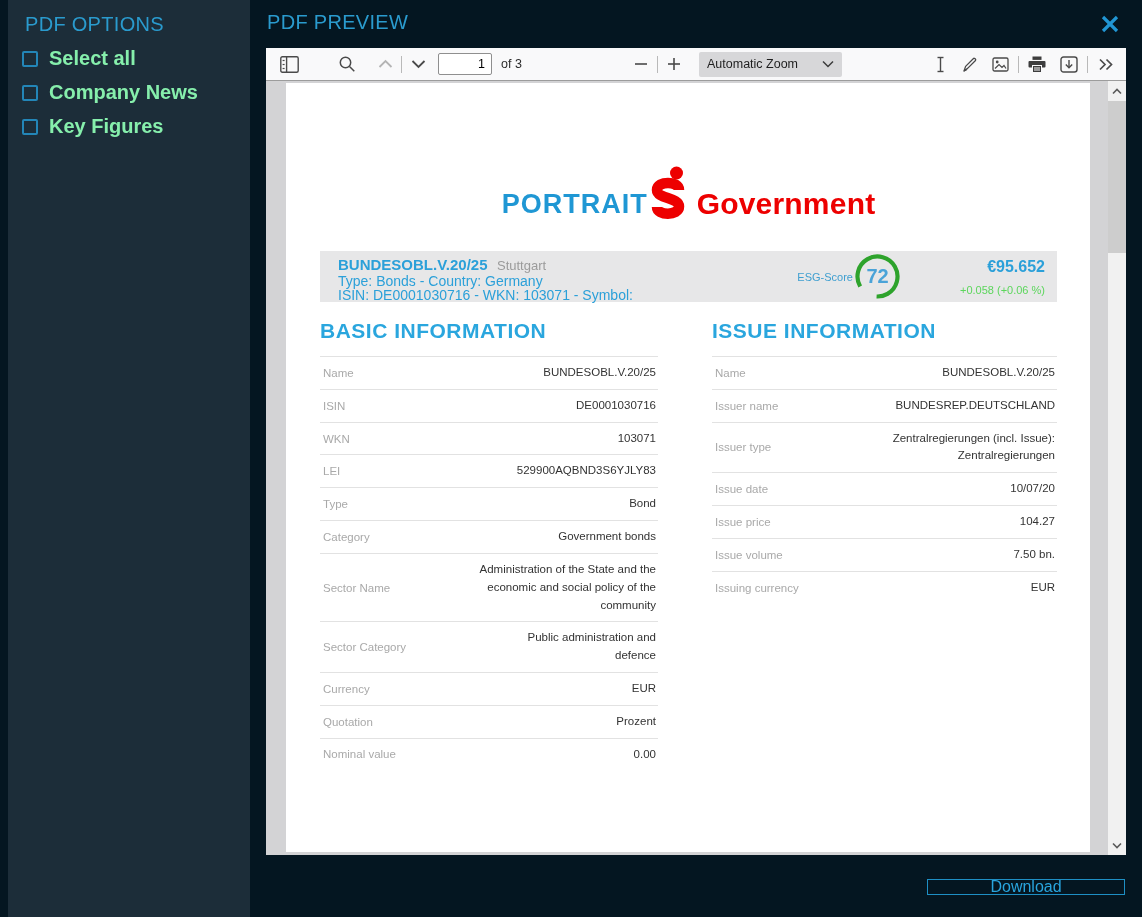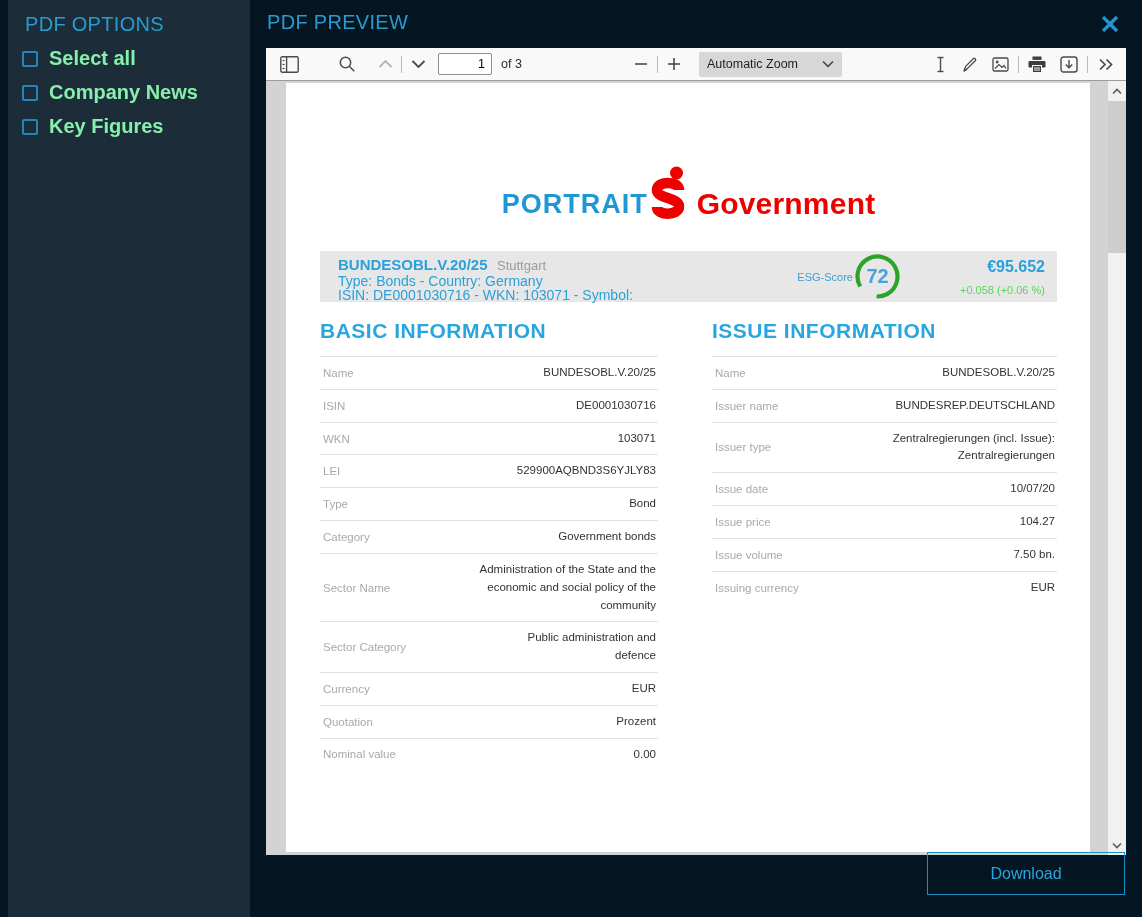--- a/index.html
+++ b/index.html
@@ -71,21 +71,21 @@
   .cols { position:absolute; left:34px; right:33px; top:236px; display:flex; }
   .col-basic { width:338px; margin-right:54px; }
   .col-issue { width:345px; }
   .sec-title { font-size:21px; color:#2aa6de; font-weight:700; letter-spacing:.5px; margin-bottom:13px; }
   .trow { display:flex; justify-content:space-between; align-items:center;
           border-top:1px solid #e2e2e2; padding:7px 2px 7px 3px; }
   .tlbl { font-size:11.5px; color:#a9a9a9; }
   .tval { font-size:11.5px; color:#333; text-align:right; max-width:63%; line-height:1.55; }
 
   
-  .dl-btn { position:absolute; right:17px; bottom:22px; width:198px; height:43px;
+  .dl-btn { position:absolute; right:17px; bottom:22px; width:198px; height:16px;
             border:1px solid #1e8fc4; background:transparent; color:#29a5de; font-size:16px;
             display:flex; align-items:center; justify-content:center; cursor:pointer;
             font-family:"Liberation Sans",sans-serif; }
 </style>
 </head>
 <body>
 
 <div class="sidebar">
   <div class="sidebar-title">PDF OPTIONS</div>
   <div class="option">

